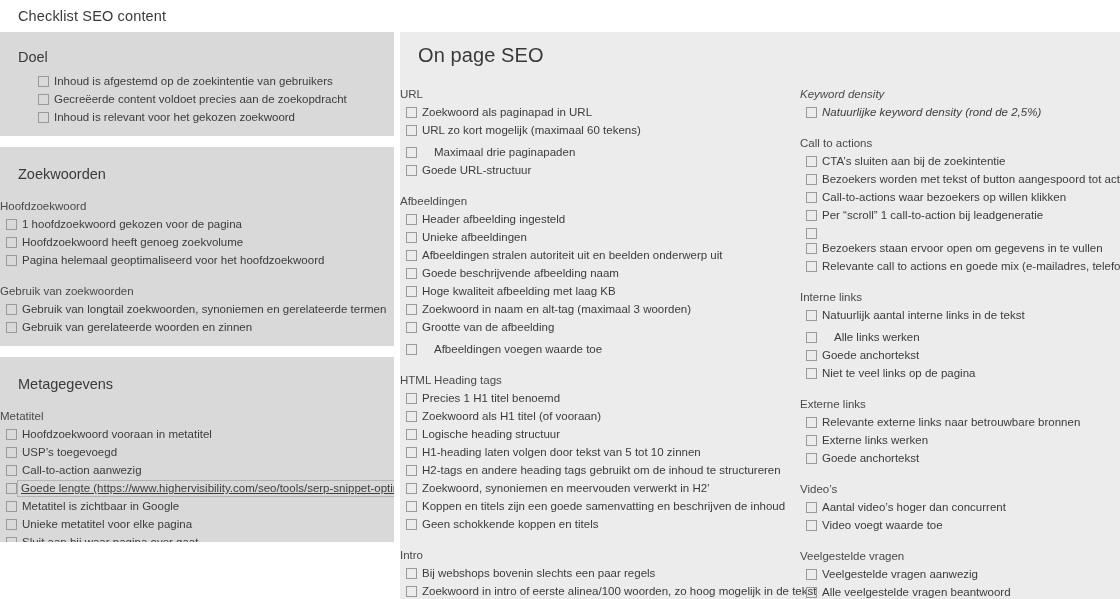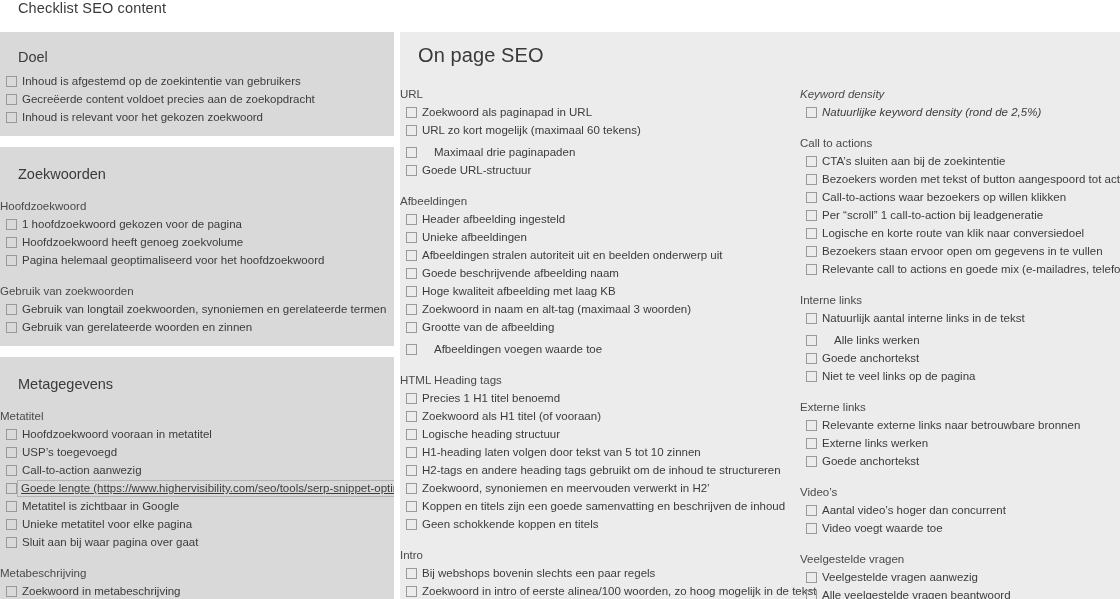--- a/index.html
+++ b/index.html
@@ -22,39 +22,40 @@
     height: 599px;
     overflow: hidden;
     background: #ffffff;
   }
 
   
   .doc-header {
     height: 32px;
     background: #ffffff;
     display: flex;
+    align-items: center;
     padding-left: 18px;
     box-sizing: border-box;
   }
   .doc-title {
     font-size: 14.5px;
     color: #3a3a3a;
     letter-spacing: 0.15px;
   }
 
   
   .columns {
     display: flex;
     align-items: flex-start;
     height: 567px;
   }
 
   .col {
     box-sizing: border-box;
-    height: 567px;
+    height: 510px;
     overflow: hidden;
   }
   .col-left {
     width: 394px;
     background: #d9d9d9;
     padding-top: 8px;
   }
   .col-gap {
     width: 6px;
     background: #ffffff;
@@ -150,21 +151,21 @@
   <div class="doc-header">
     <div class="doc-title">Checklist SEO content</div>
   </div>
 
   <div class="columns">
 
     <div class="col col-left">
       <div id="left-sections">
           <div style="background: rgb(217, 217, 217); padding-bottom: 10px;">
             <div class="section-head" style="margin-top: 6px;">Doel</div>
-            <div class="group tight" style="margin-top: 4px;">
+            <div class="group tight" style="margin-top: 4px; padding-left: 32px;">
               <div class="item">
                 <span class="box"></span>
                 <span class="lbl">Inhoud is afgestemd op de zoekintentie van gebruikers</span>
               </div>
               <div class="item">
                 <span class="box"></span>
                 <span class="lbl">Gecreëerde content voldoet precies aan de zoekopdracht</span>
               </div>
               <div class="item">
                 <span class="box"></span>
@@ -382,21 +383,20 @@
                 <div class="item">
                   <span class="box"></span>
                   <span class="lbl">Call-to-actions waar bezoekers op willen klikken</span>
                 </div>
                 <div class="item">
                   <span class="box"></span>
                   <span class="lbl">Per “scroll” 1 call-to-action bij leadgeneratie</span>
                 </div>
                 <div class="item">
                   <span class="box"></span>
-                  <span class="lbl">Logische en korte route van klik naar conversiedoel</span>
                 </div>
                 <div class="item">
                   <span class="box"></span>
                   <span class="lbl">Bezoekers staan ervoor open om gegevens in te vullen</span>
                 </div>
                 <div class="item">
                   <span class="box"></span>
                   <span class="lbl">Relevante call to actions en goede mix (e-mailadres, telefoonnumm</span>
                 </div>
               </div>

